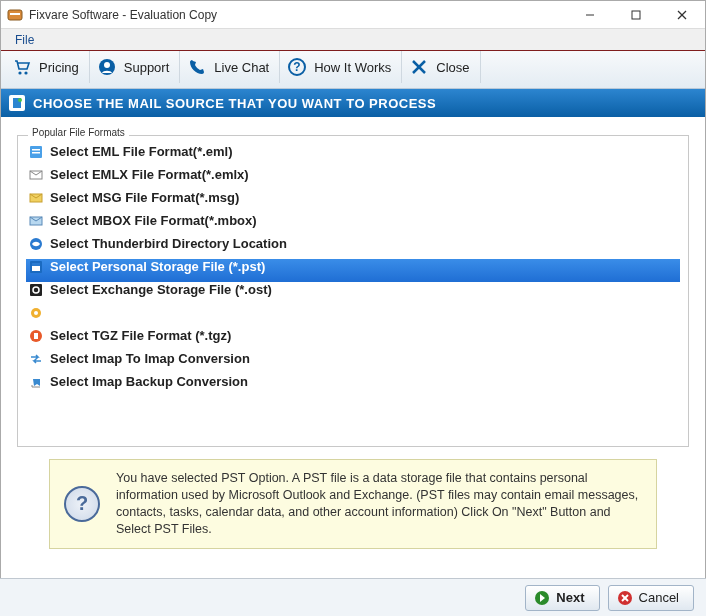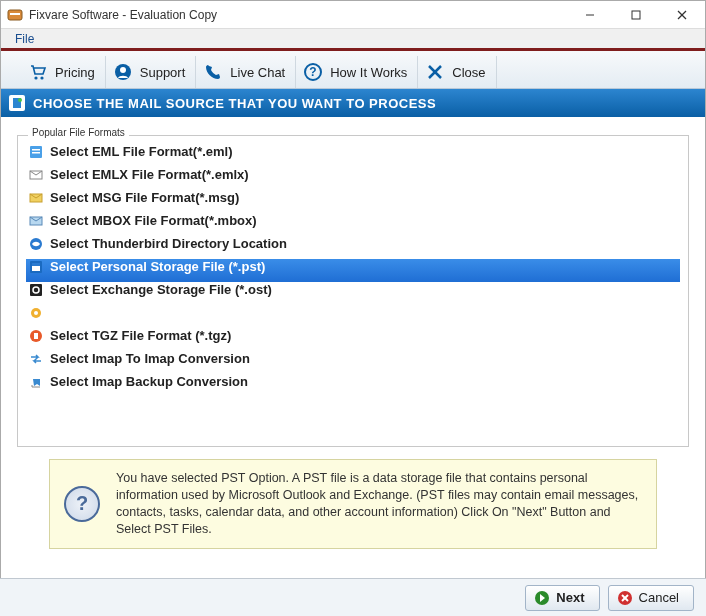--- a/index.html
+++ b/index.html
@@ -6,25 +6,25 @@
   body { width: 706px; height: 616px; background: #fff; overflow: hidden; border: 1px solid #aaa; }
 
   
   .titlebar { height: 28px; background: #fff; display: flex; align-items: center; padding: 0 0 0 6px; border-bottom: 1px solid #ddd; }
   .titlebar .app-icon { width: 16px; height: 16px; margin-right: 6px; }
   .titlebar .title { font-size: 12px; color: #333; flex: 1; }
   .titlebar .win-controls { display: flex; height: 100%; }
   .win-btn { width: 46px; height: 100%; display: flex; align-items: center; justify-content: center; font-size: 12px; color: #333; cursor: default; }
 
   
-  .menubar { height: 22px; background: #f0f0f0; display: flex; align-items: center; padding: 0 6px; border-bottom: 3px solid #7f1d1d; }
+  .menubar { height: 22px; background: #f0f0f0; display: flex; align-items: center; padding: 0 6px; border-bottom: 1px solid #7f1d1d; }
   .menu-item { font-size: 12px; color: #1a4d8f; padding: 2px 8px; cursor: default; }
 
   
-  .toolbar { height: 38px; background: linear-gradient(#f7f9fb, #e4ecf3); display: flex; align-items: flex-end; padding: 0 20px; border-bottom: 1px solid #b8c8d8; }
+  .toolbar { height: 38px; background: linear-gradient(#f7f9fb, #e4ecf3); display: flex; align-items: flex-start; padding: 0 4px; border-bottom: 1px solid #b8c8d8; }
   .tb-btn { display: flex; align-items: center; height: 32px; padding: 0 10px 0 6px; border-right: 1px solid #cfd8e0; font-size: 13px; color: #222; cursor: default; gap: 6px; }
   .tb-btn .icon { width: 22px; height: 22px; display: flex; align-items: center; justify-content: center; }
 
   
   .section-header { height: 28px; background: linear-gradient(#2c85d0, #0a5fa5); display: flex; align-items: center; padding: 0 8px; color: #fff; font-size: 13px; font-weight: bold; letter-spacing: .5px; gap: 8px; }
   .section-header .sh-icon { width: 16px; height: 16px; background: #fff; border-radius: 2px; display:flex; align-items:center; justify-content:center; }
 
   
   .main { padding: 18px 16px 8px 16px; }
   .groupbox { border: 1px solid #c8c8c8; position: relative; padding: 8px 8px; height: 312px; }

